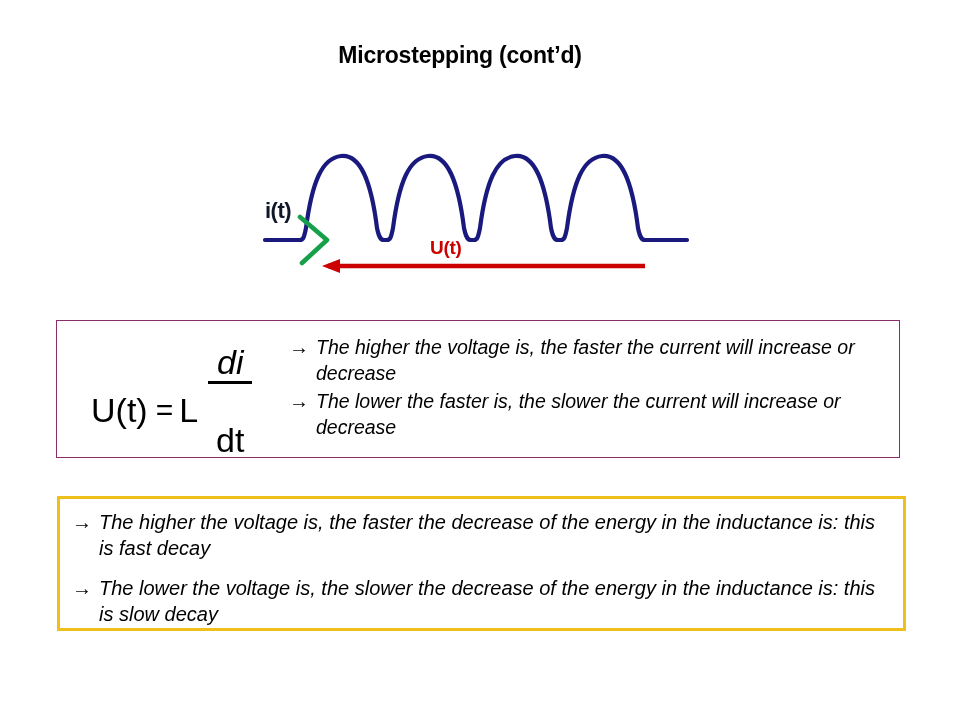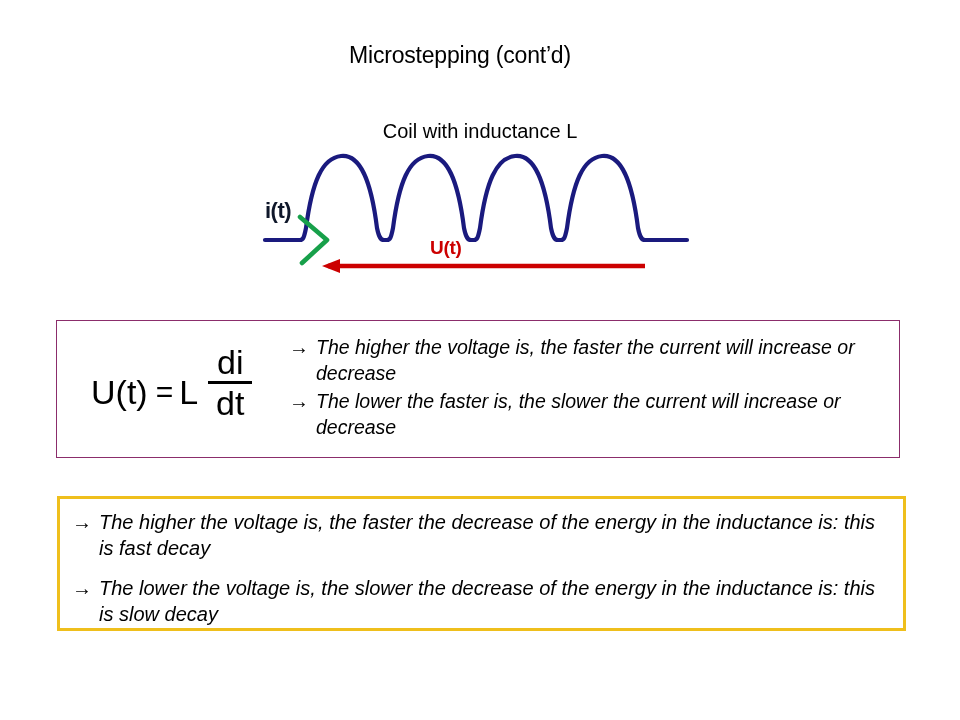--- a/index.html
+++ b/index.html
@@ -17,21 +17,21 @@
   }
 
   
   .slide-title {
     position: absolute;
     left: 0;
     top: 42px;
     width: 920px;
     text-align: center;
     font-size: 23px;
-    font-weight: normal;
+    font-weight: bold;
     letter-spacing: -0.2px;
     color: #000000;
   }
 
   
   .diagram {
     position: absolute;
     left: 0;
     top: 110px;
     width: 960px;
@@ -114,22 +114,22 @@
     font-size: 34px;
     padding: 18px 10px 0 0;
   }
   .frac {
     display: inline-flex;
     flex-direction: column;
     align-items: center;
     font-size: 34px;
     line-height: 1.02;
   }
-  .frac .num { padding: 0 8px 1px 8px; }
-  .frac .den { padding: 2px 8px 0 8px; }
+  .frac .num { padding: 0 8px 1px 8px; font-style: italic; }
+  .frac .den { padding: 2px 8px 0 8px; margin-top: 37px; }
   .frac .bar {
     width: 100%;
     height: 3px;
     background: #000000;
   }
 
   
   .bullets {
     position: absolute;
   }
@@ -163,21 +163,20 @@
     font-style: italic;
   }
 </style>
 </head>
 <body>
 
 <div class="slide-title">Microstepping (cont’d)</div>
 
 <div class="diagram">
 
-  <div class="coil-caption">Coil with inductance L</div>
 
   <svg class="coil-svg" width="960" height="185" viewBox="0 0 960 185">
 
     <path d="M265,130
              L300,130
              C303,130 304,128 306,118
              C312,72 322,48 341,46
              C360,44 371,70 377,118
              C379,128 381,130 384,130
              L387,130

